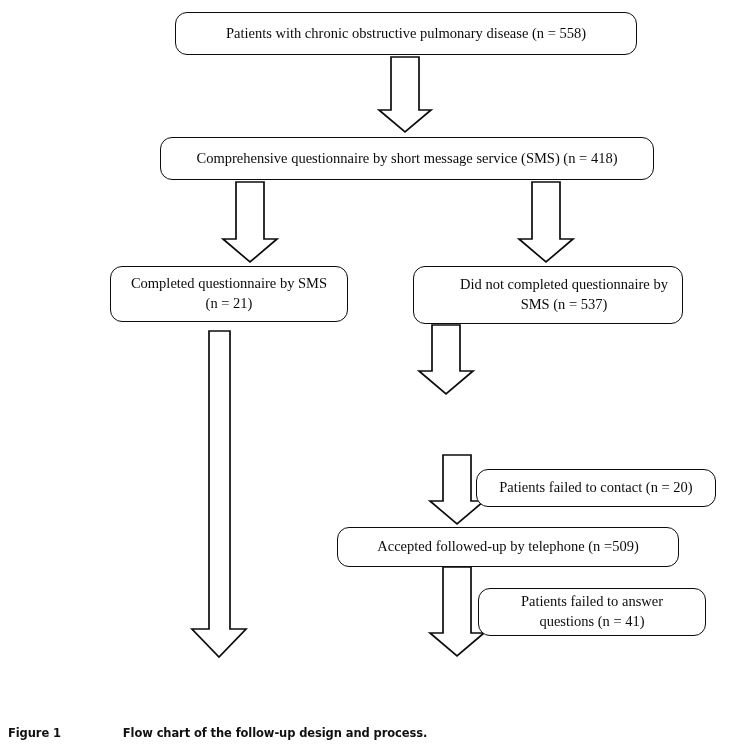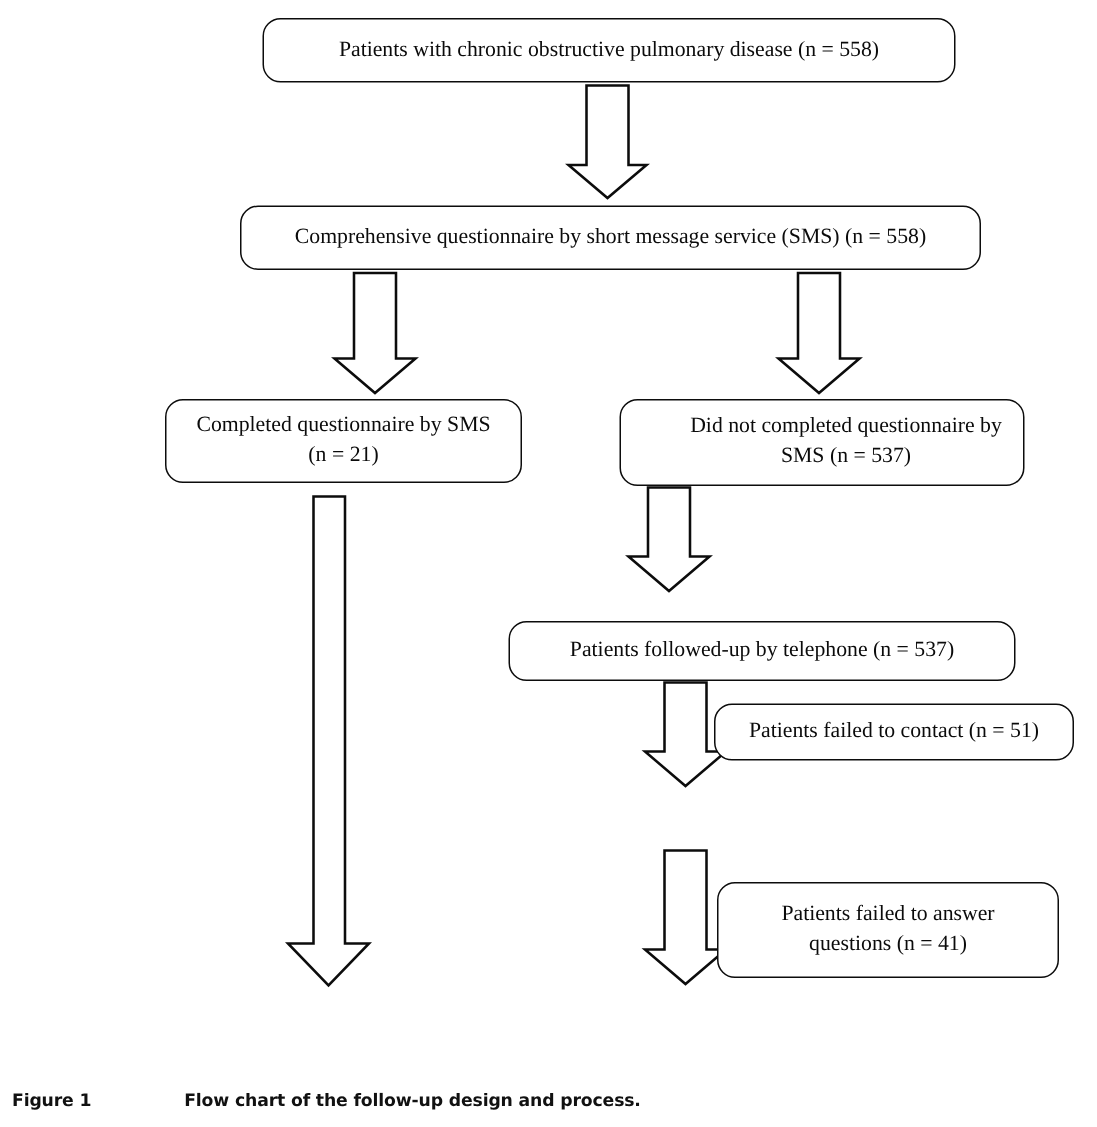--- a/index.html
+++ b/index.html
@@ -103,43 +103,43 @@
 
       <path d="M 209,331 L 230,331 L 230,629 L 246,629 L 219,657 L 192,629 L 209,629 Z"></path>
     </g>
   </svg>
 
   <div class="node" style="left:175px; top:12px; width:462px; height:43px;">
     <span class="txt">Patients with chronic obstructive pulmonary disease (n = 558)</span>
   </div>
 
   <div class="node" style="left:160px; top:137px; width:494px; height:43px;">
-    <span class="txt">Comprehensive questionnaire by short message service (SMS) (n = 558)</span>
+    <span class="txt">Comprehensive questionnaire by short message service (SMS) (n = 418)</span>
   </div>
 
   <div class="node" style="left:110px; top:266px; width:238px; height:56px;">
     <span class="txt">Completed questionnaire by SMS
 (n = 21)</span>
   </div>
 
   <div class="node" style="left:413px; top:266px; width:270px; height:58px;padding-left:40px;">
     <span class="txt">Did not completed questionnaire by
 SMS (n = 537)</span>
   </div>
 
-  <div class="node" style="left:339px; top:414px; width:338px; height:40px;">
-    <span class="txt">Patients followed-up by telephone (n = 537)</span>
+
+  <div class="node" style="left:476px; top:469px; width:240px; height:38px;">
+    <span class="txt">Patients failed to contact (n = 20)</span>
   </div>
 
-  <div class="node" style="left:476px; top:469px; width:240px; height:38px;">
-    <span class="txt">Patients failed to contact (n = 51)</span>
+  <div class="node" style="left:337px; top:527px; width:342px; height:40px;">
+    <span class="txt">Accepted followed-up by telephone (n =509)</span>
   </div>
 
-
-  <div class="node" style="left:478px; top:588px; width:228px; height:64px;">
+  <div class="node" style="left:478px; top:588px; width:228px; height:48px;">
     <span class="txt">Patients failed to answer
 questions (n = 41)</span>
   </div>
 
 
 </div>
 
 <div id="caption">
   <span class="fig-label">Figure 1</span><span class="fig-text"> </span><span class="fig-text">Flow chart of the follow-up design and process.</span>
 </div>

